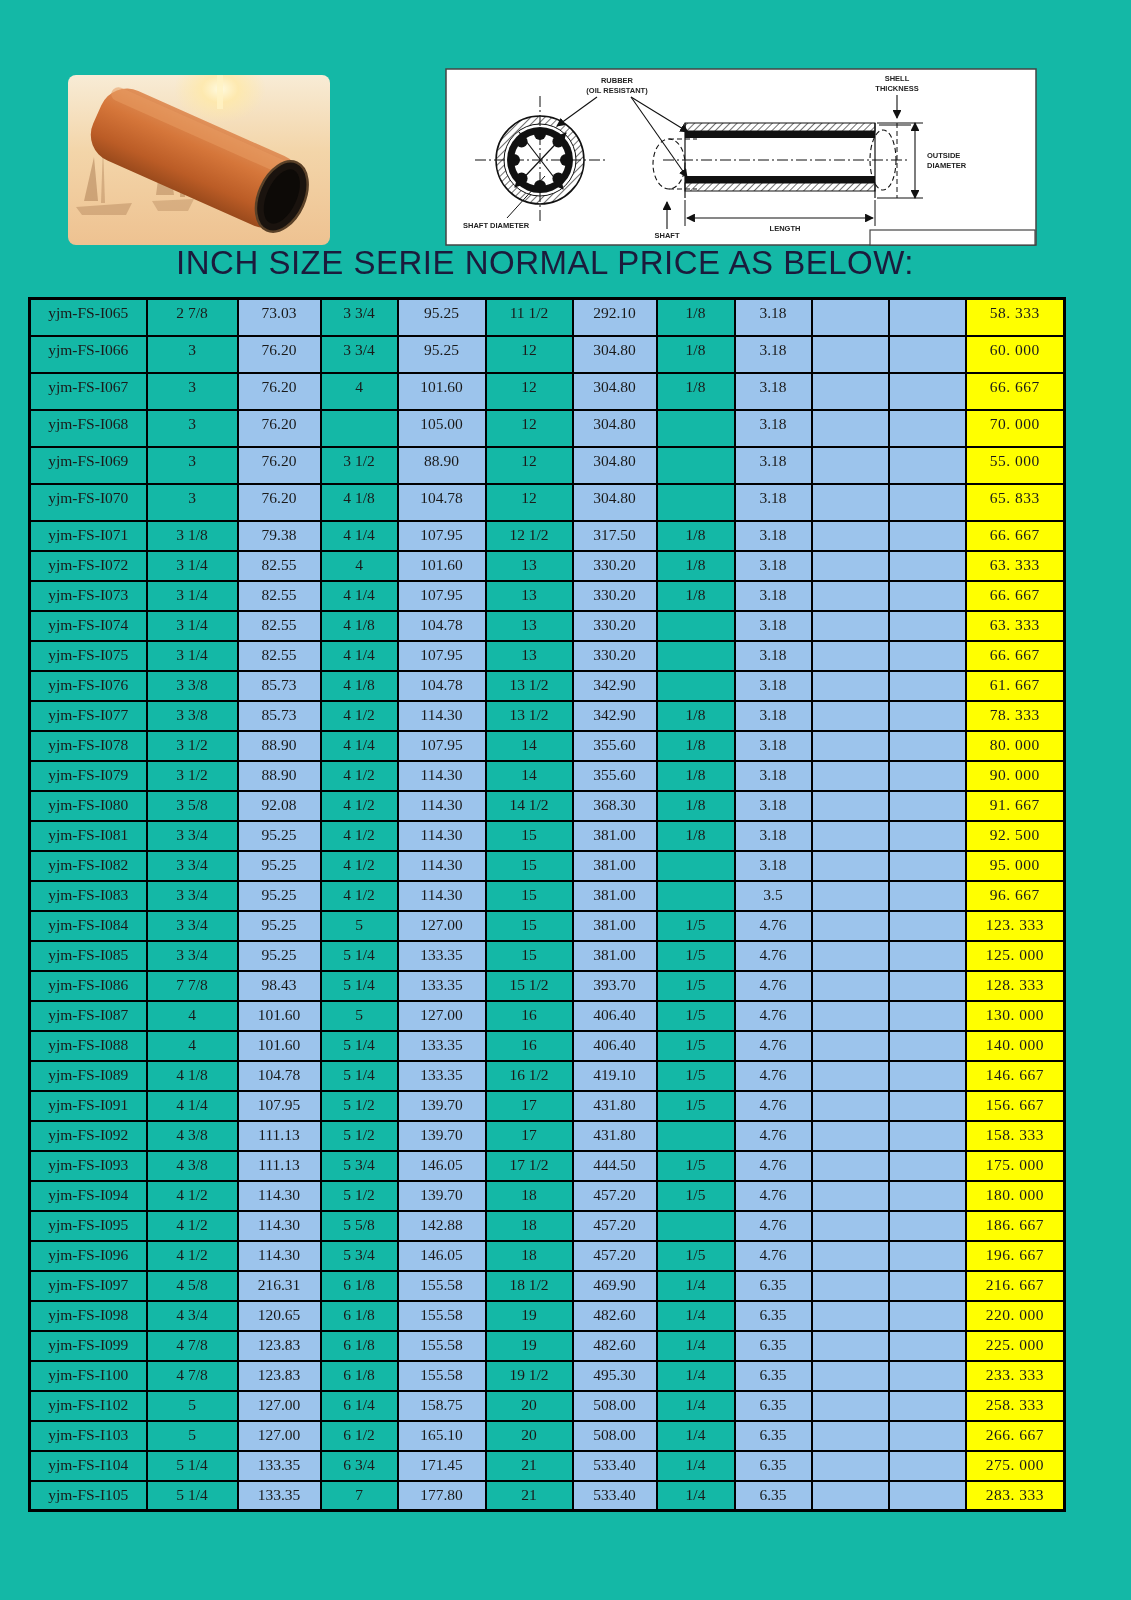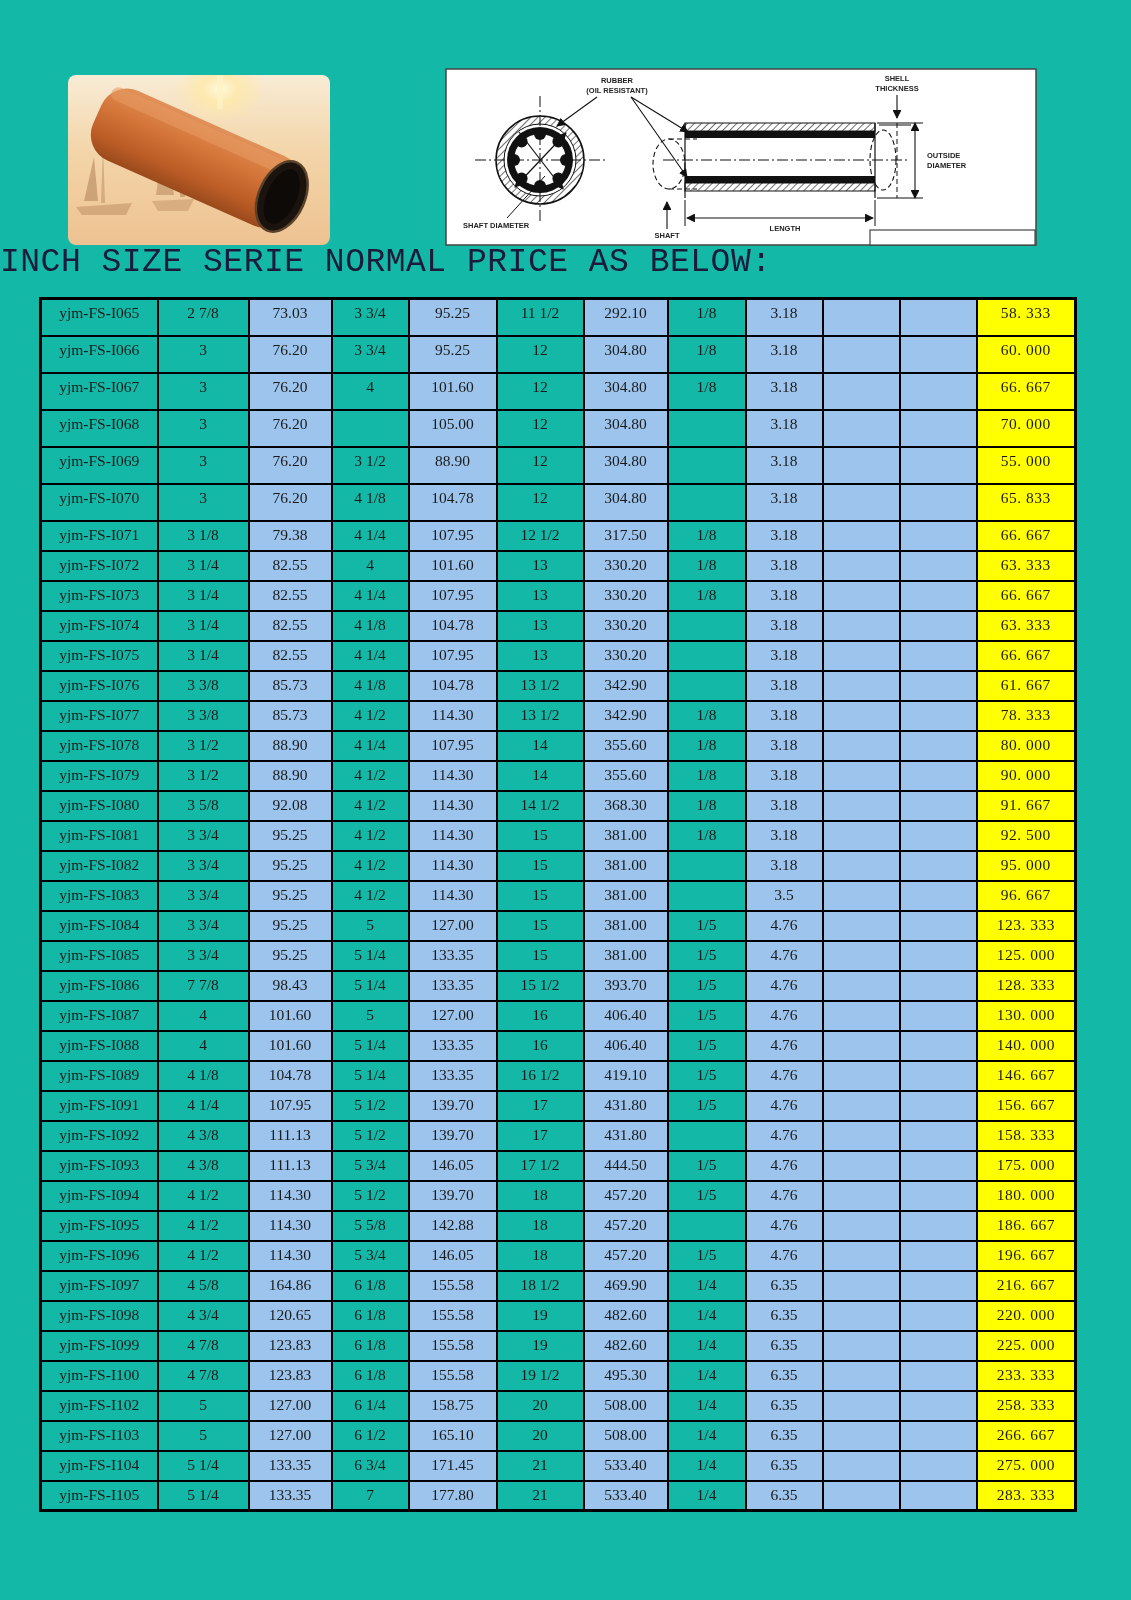--- a/index.html
+++ b/index.html
@@ -7,27 +7,27 @@
         font-family:"Liberation Serif",serif;}
 
   
   .photo{position:absolute;left:68px;top:75px;width:262px;height:170px;}
 
   
   .diagram{position:absolute;left:445px;top:68px;width:592px;height:178px;}
 
   
   .title{position:absolute;left:0;top:244px;width:1090px;margin:0;
-         text-align:left;font-size:33px;font-weight:400;letter-spacing:.5px;
-         color:#1b1b3c;font-family:Liberation Mono, monospace;}
+         text-align:center;font-size:33px;font-weight:400;letter-spacing:.5px;
+         color:#1b1b3c;font-family:Liberation Sans, sans-serif;}
 
   
   table.price{position:absolute;left:28px;top:297px;width:1035px;
               border-collapse:collapse;table-layout:fixed;
-              border:3px solid #000;margin-left:11px;}
+              border:3px solid #000;}
   table.price td{border:2px solid #000;text-align:center;vertical-align:top;
                  font-size:15.5px;color:#1a1a1a;padding:4px 0 0 0;overflow:hidden;
                  font-family:"Liberation Serif",serif;}
   table.price tr{height:30px;}
   table.price tr.tall{height:37px;}
   td.blue{background:#9CC4EC;}
   td.model{font-size:16px;}
   td.price-cell{background:#FFFF00;color:#EE3311;font-size:20px;
                 vertical-align:middle;padding:0;letter-spacing:.5px;}
 </style>
@@ -625,21 +625,21 @@
           <td class="blue">457.20</td>
           <td>1/5</td>
           <td class="blue">4.76</td>
           <td class="blue"></td>
           <td class="blue"></td>
           <td class="price-cell">196. 667</td>
         </tr>
         <tr>
           <td class="model">yjm-FS-I097</td>
           <td>4 5/8</td>
-          <td class="blue">164.86</td>
+          <td class="blue">216.31</td>
           <td>6 1/8</td>
           <td class="blue">155.58</td>
           <td>18 1/2</td>
           <td class="blue">469.90</td>
           <td>1/4</td>
           <td class="blue">6.35</td>
           <td class="blue"></td>
           <td class="blue"></td>
           <td class="price-cell">216. 667</td>
         </tr>

